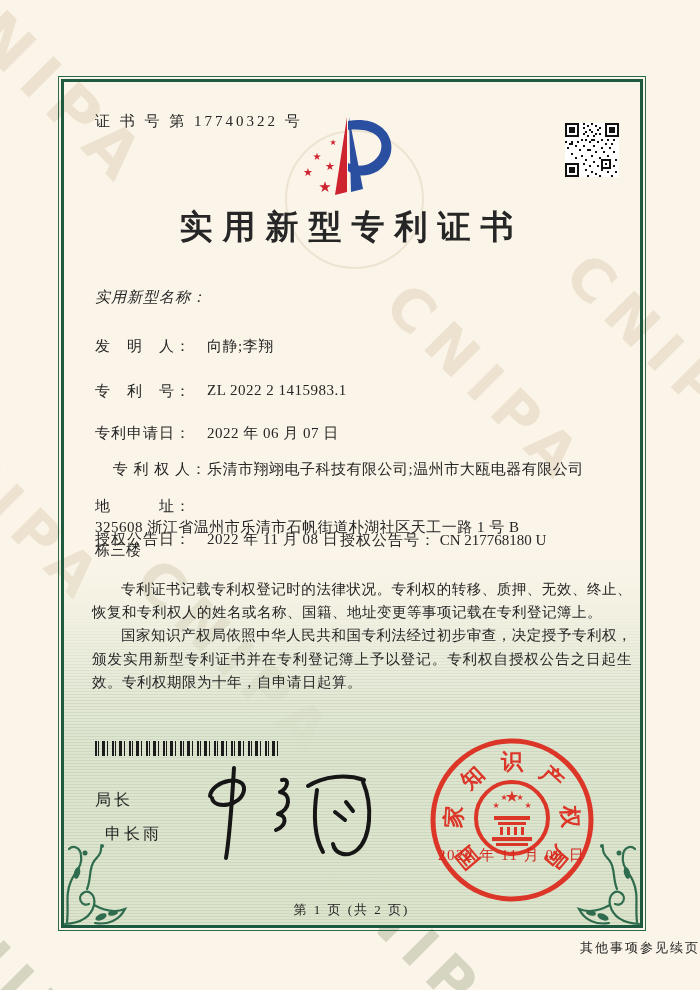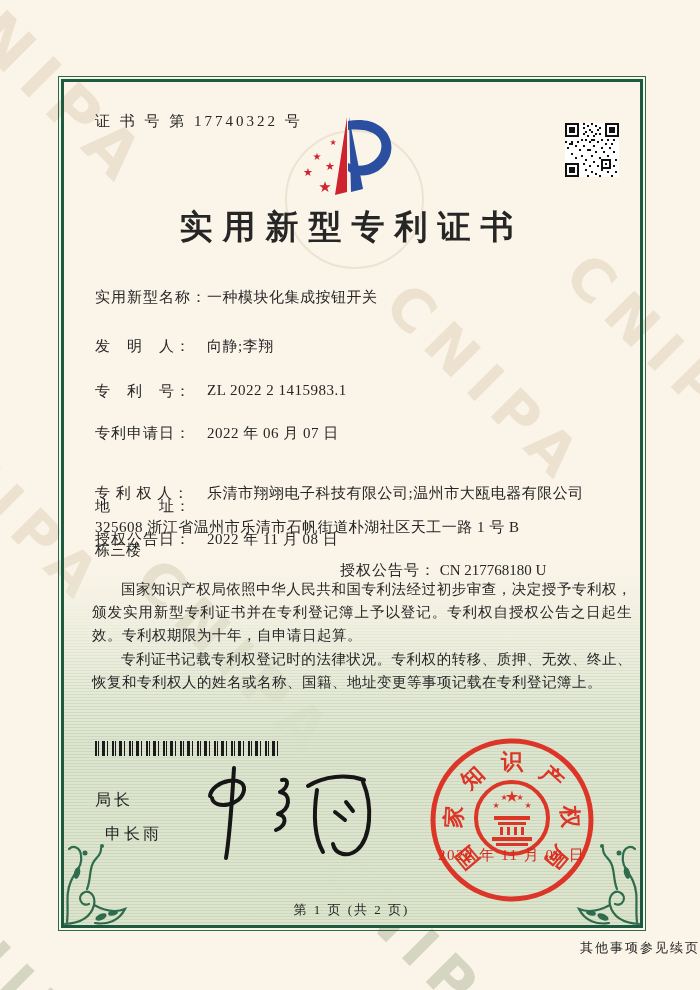--- a/index.html
+++ b/index.html
@@ -32,23 +32,23 @@
 
   
   .cert-no{position:absolute;left:95px;top:112px;z-index:2;font-size:15px;letter-spacing:3px;}
   .logo{position:absolute;left:290px;top:103px;z-index:2;}
   .qr{position:absolute;left:565px;top:123px;z-index:2;}
   .title{position:absolute;left:58px;top:205px;width:587px;z-index:2;text-align:center;
          font-size:33px;font-weight:700;letter-spacing:10px;}
   .row{position:absolute;left:95px;z-index:2;font-size:15px;display:flex;}
   .row .lbl{display:inline-block;min-width:112px;letter-spacing:1px;flex:none;}
   .row .val{letter-spacing:0.5px;}
-  .r1{top:288px;} .r2{top:337px;} .r3{top:382px;} .r4{top:424px;justify-content:space-between;} .r5{top:484px;}
+  .r1{top:288px;font-style:italic;} .r2{top:337px;} .r3{top:382px;} .r4{top:424px;justify-content:space-between;} .r5{top:460px;text-align:right;}
   .r6{top:497px;flex-direction:column;} .r6 .val{width:425px;line-height:1.5;}
-  .r7{top:530px;font-family:Liberation Serif, serif;} .r7b{position:absolute;left:340px;top:561px;z-index:2;font-size:15px;}
+  .r7{top:530px;font-family:Liberation Serif, serif;} .r7b{position:absolute;left:340px;top:531px;z-index:2;font-size:15px;}
   .r7b .lbl{letter-spacing:1px;}
   .paras{position:absolute;left:92px;top:578px;width:540px;z-index:2;}
   .paras p{margin:0;text-indent:2em;font-size:14.5px;line-height:1.6;text-align:justify;letter-spacing:0.5px;}
   .barcode{position:absolute;left:95px;top:741px;width:185px;height:15px;z-index:2;
       background:repeating-linear-gradient(90deg,#1b1b1b 0 2px,transparent 2px 3px,#1b1b1b 3px 4px,transparent 4px 7px,#1b1b1b 7px 10px,transparent 10px 12px,#1b1b1b 12px 13px,transparent 13px 17px);}
   .director-title{position:absolute;left:95px;top:790px;z-index:2;font-size:16px;letter-spacing:3px;}
   .director-name{position:absolute;left:105px;top:824px;z-index:2;font-size:16px;letter-spacing:3px;}
   .signature{position:absolute;left:196px;top:760px;z-index:2;}
   .seal{position:absolute;left:424px;top:732px;z-index:3;opacity:0.9;}
   .seal-date{position:absolute;left:438px;top:846px;z-index:4;font-size:15px;letter-spacing:1.5px;color:#d3281e;}
@@ -197,21 +197,20 @@
         <rect x="17" y="26" width="1" height="1"></rect>
         <rect x="23" y="26" width="1" height="1"></rect>
         <rect x="25" y="24" width="1" height="1"></rect>
     </g>
   </svg>
 
   <div class="title">实用新型专利证书</div>
 
   <div class="row r1">
     <span class="lbl">实用新型名称：</span>
-    <span class="val">一种模块化集成按钮开关</span>
   </div>
   <div class="row r2">
     <span class="lbl">发　明　人：</span>
     <span class="val">向静;李翔</span>
   </div>
   <div class="row r3">
     <span class="lbl">专　利　号：</span>
     <span class="val">ZL 2022 2 1415983.1</span>
   </div>
   <div class="row r4">
@@ -229,22 +228,22 @@
   <div class="row r7">
     <span class="lbl">授权公告日：</span>
     <span class="val">2022 年 11 月 08 日</span>
   </div>
   <div class="r7b">
     <span class="lbl">授权公告号：</span>
     <span class="val">CN 217768180 U</span>
   </div>
 
   <div class="paras">
+    <p>专利证书记载专利权登记时的法律状况。专利权的转移、质押、无效、终止、恢复和专利权人的姓名或名称、国籍、地址变更等事项记载在专利登记簿上。</p>
     <p>国家知识产权局依照中华人民共和国专利法经过初步审查，决定授予专利权，颁发实用新型专利证书并在专利登记簿上予以登记。专利权自授权公告之日起生效。专利权期限为十年，自申请日起算。</p>
-    <p>专利证书记载专利权登记时的法律状况。专利权的转移、质押、无效、终止、恢复和专利权人的姓名或名称、国籍、地址变更等事项记载在专利登记簿上。</p>
   </div>
 
   <div class="barcode"></div>
 
   <div class="director-title">局长</div>
   <div class="director-name">申长雨</div>
 
   <svg class="signature" width="180" height="102" viewBox="0 0 180 102">
     <g stroke="#161616" stroke-width="4" fill="none" stroke-linecap="round" stroke-linejoin="round">
       <path d="M38,8 C36,40 34,75 30,98"></path>

